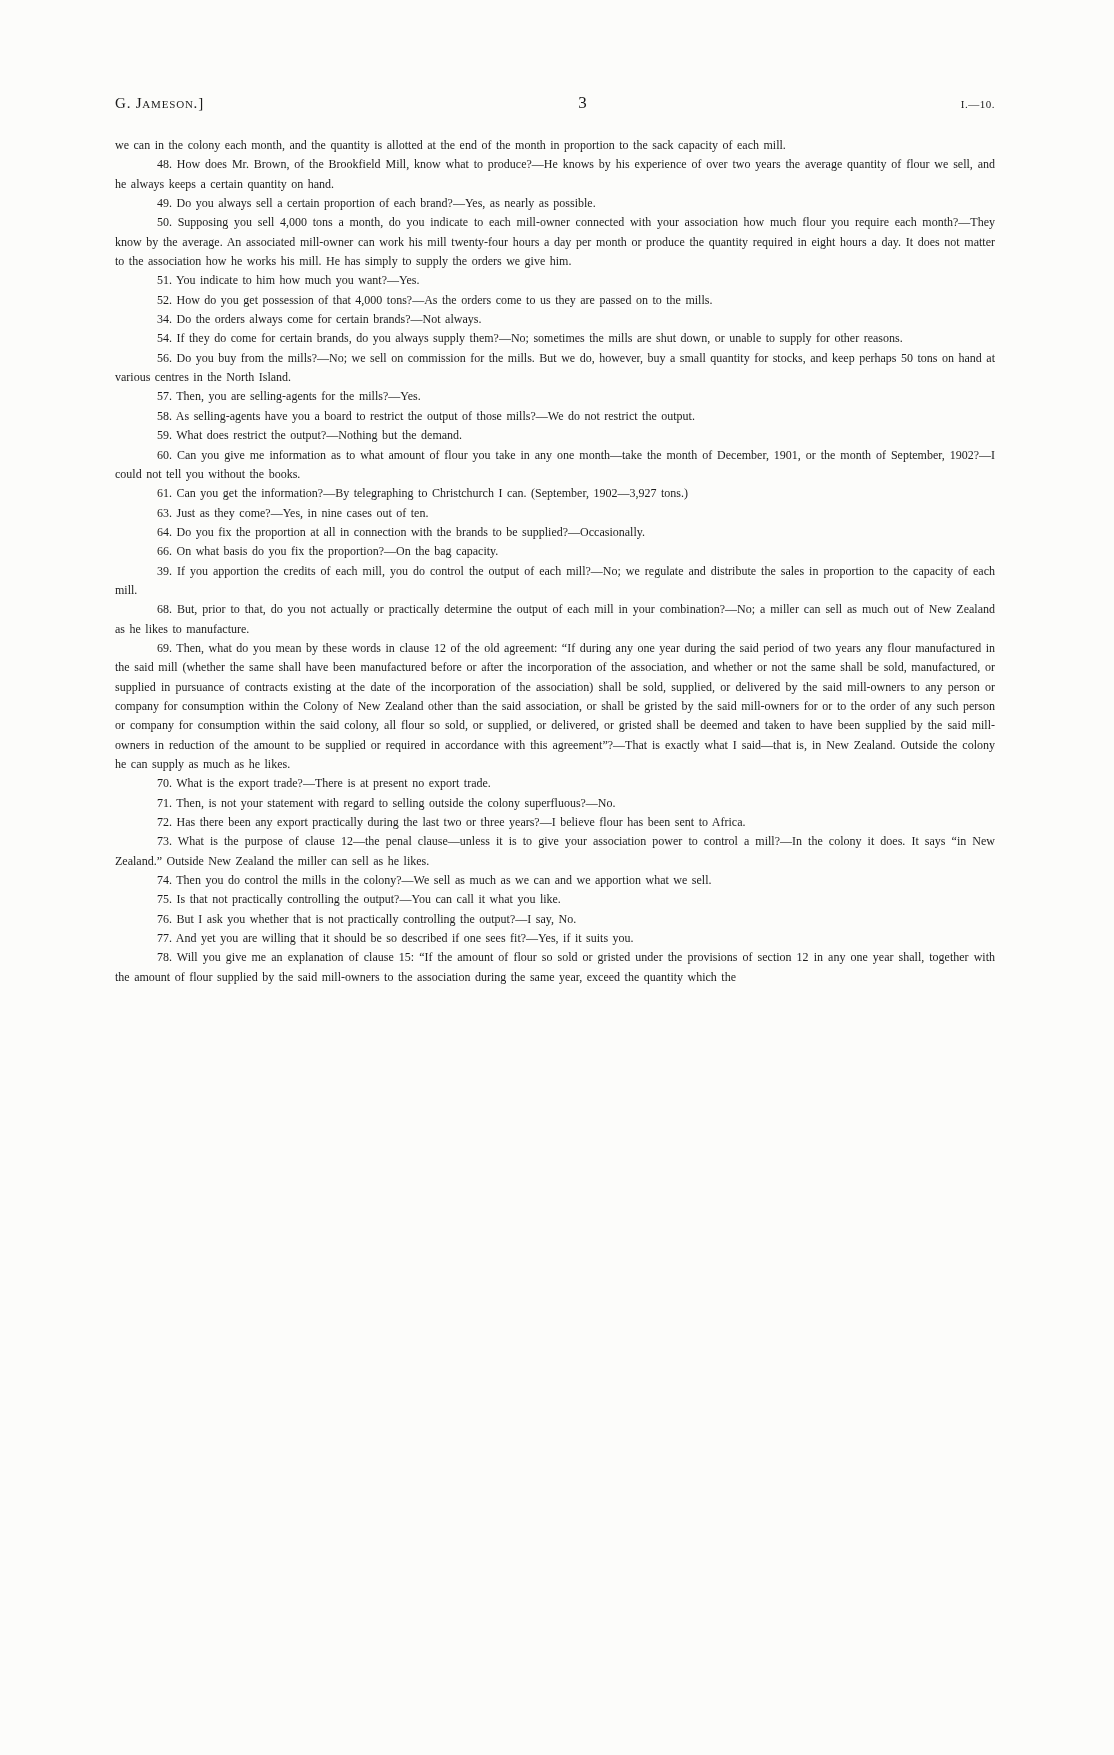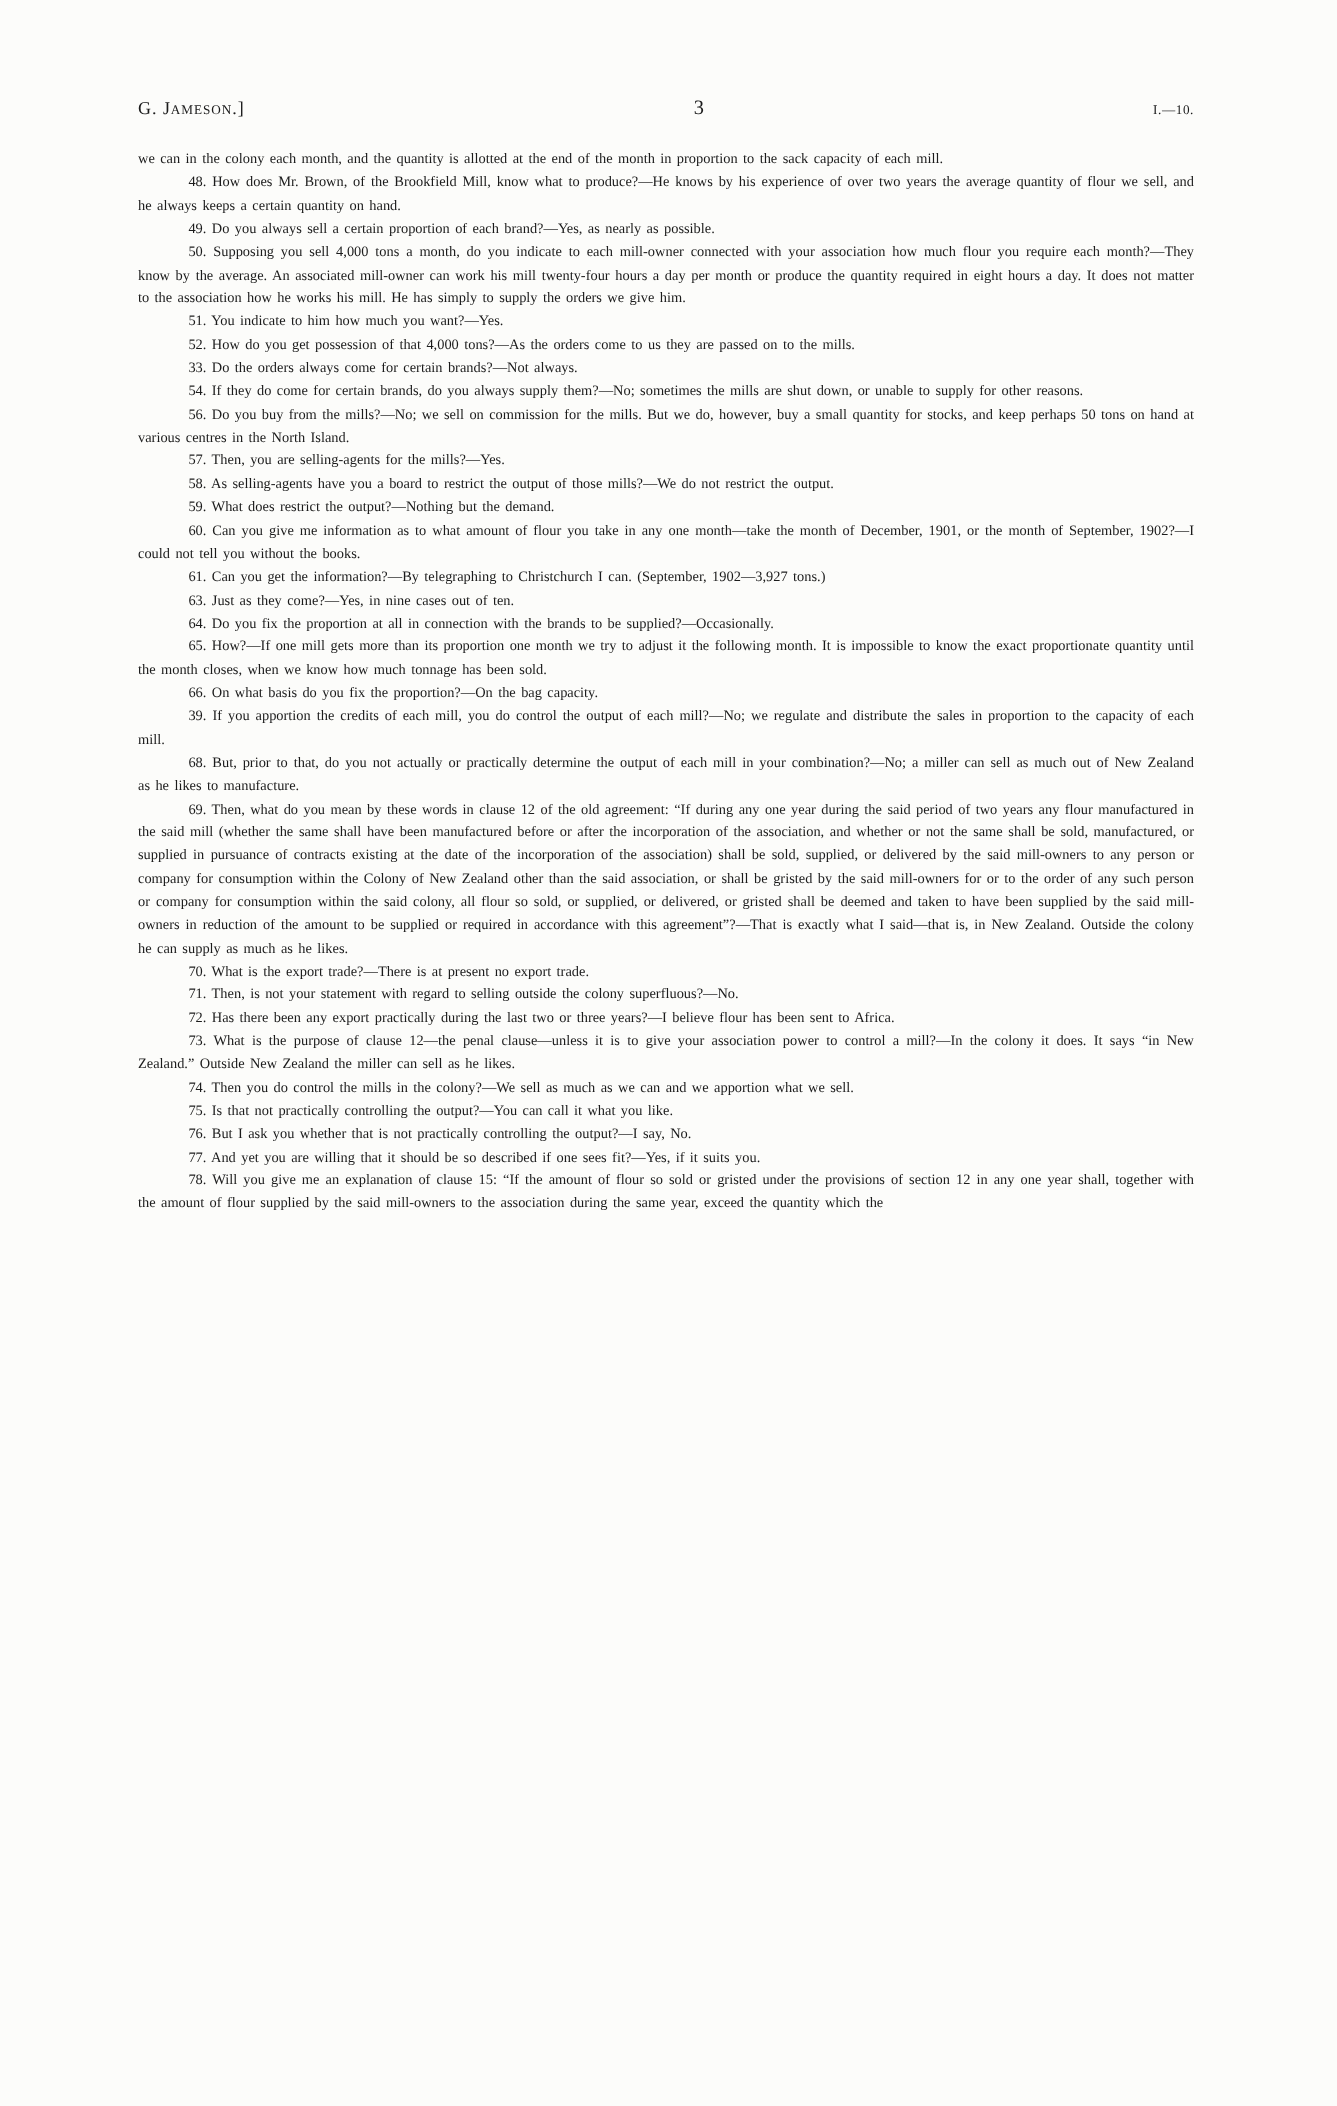--- a/index.html
+++ b/index.html
@@ -9,21 +9,21 @@
     height: 1755px;
     margin: 0 auto;
     background: #fcfcfa;
     color: #1b1b1b;
     font-family: "Liberation Serif", "DejaVu Serif", serif;
     overflow: hidden;
   }
   .content {
     position: absolute;
     left: 115px;
-    top: 80px;
+    top: 93px;
     width: 880px;
   }
   .running-head {
     display: flex;
     align-items: baseline;
     justify-content: space-between;
     margin-bottom: 23px;
   }
   .rh-left {
     font-variant: small-caps;
@@ -58,31 +58,30 @@
       <span class="rh-center">3</span>
       <span class="rh-right">I.—10.</span>
     </div>
     <div class="body-text">
         <p>we can in the colony each month, and the quantity is allotted at the end of the month in proportion to the sack capacity of each mill.</p>
         <p class="q">48. How does Mr. Brown, of the Brookfield Mill, know what to produce?—He knows by his experience of over two years the average quantity of flour we sell, and he always keeps a certain quantity on hand.</p>
         <p class="q">49. Do you always sell a certain proportion of each brand?—Yes, as nearly as possible.</p>
         <p class="q">50. Supposing you sell 4,000 tons a month, do you indicate to each mill-owner connected with your association how much flour you require each month?—They know by the average. An associated mill-owner can work his mill twenty-four hours a day per month or produce the quantity required in eight hours a day. It does not matter to the association how he works his mill. He has simply to supply the orders we give him.</p>
         <p class="q">51. You indicate to him how much you want?—Yes.</p>
         <p class="q">52. How do you get possession of that 4,000 tons?—As the orders come to us they are passed on to the mills.</p>
-        <p class="q">33. Do the orders always come for certain brands?—Not always.</p>
+        <p class="q">34. Do the orders always come for certain brands?—Not always.</p>
         <p class="q">54. If they do come for certain brands, do you always supply them?—No; sometimes the mills are shut down, or unable to supply for other reasons.</p>
         <p class="q">56. Do you buy from the mills?—No; we sell on commission for the mills. But we do, however, buy a small quantity for stocks, and keep perhaps 50 tons on hand at various centres in the North Island.</p>
         <p class="q">57. Then, you are selling-agents for the mills?—Yes.</p>
         <p class="q">58. As selling-agents have you a board to restrict the output of those mills?—We do not restrict the output.</p>
         <p class="q">59. What does restrict the output?—Nothing but the demand.</p>
         <p class="q">60. Can you give me information as to what amount of flour you take in any one month—take the month of December, 1901, or the month of September, 1902?—I could not tell you without the books.</p>
         <p class="q">61. Can you get the information?—By telegraphing to Christchurch I can. (September, 1902—3,927 tons.)</p>
         <p class="q">63. Just as they come?—Yes, in nine cases out of ten.</p>
         <p class="q">64. Do you fix the proportion at all in connection with the brands to be supplied?—Occasionally.</p>
-        <p class="q">65. How?—If one mill gets more than its proportion one month we try to adjust it the following month. It is impossible to know the exact proportionate quantity until the month closes, when we know how much tonnage has been sold.</p>
         <p class="q">66. On what basis do you fix the proportion?—On the bag capacity.</p>
         <p class="q">39. If you apportion the credits of each mill, you do control the output of each mill?—No; we regulate and distribute the sales in proportion to the capacity of each mill.</p>
         <p class="q">68. But, prior to that, do you not actually or practically determine the output of each mill in your combination?—No; a miller can sell as much out of New Zealand as he likes to manufacture.</p>
         <p class="q">69. Then, what do you mean by these words in clause 12 of the old agreement: “If during any one year during the said period of two years any flour manufactured in the said mill (whether the same shall have been manufactured before or after the incorporation of the association, and whether or not the same shall be sold, manufactured, or supplied in pursuance of contracts existing at the date of the incorporation of the association) shall be sold, supplied, or delivered by the said mill-owners to any person or company for consumption within the Colony of New Zealand other than the said association, or shall be gristed by the said mill-owners for or to the order of any such person or company for consumption within the said colony, all flour so sold, or supplied, or delivered, or gristed shall be deemed and taken to have been supplied by the said mill-owners in reduction of the amount to be supplied or required in accordance with this agreement”?—That is exactly what I said—that is, in New Zealand. Outside the colony he can supply as much as he likes.</p>
         <p class="q">70. What is the export trade?—There is at present no export trade.</p>
         <p class="q">71. Then, is not your statement with regard to selling outside the colony superfluous?—No.</p>
         <p class="q">72. Has there been any export practically during the last two or three years?—I believe flour has been sent to Africa.</p>
         <p class="q">73. What is the purpose of clause 12—the penal clause—unless it is to give your association power to control a mill?—In the colony it does. It says “in New Zealand.” Outside New Zealand the miller can sell as he likes.</p>
         <p class="q">74. Then you do control the mills in the colony?—We sell as much as we can and we apportion what we sell.</p>
         <p class="q">75. Is that not practically controlling the output?—You can call it what you like.</p>

